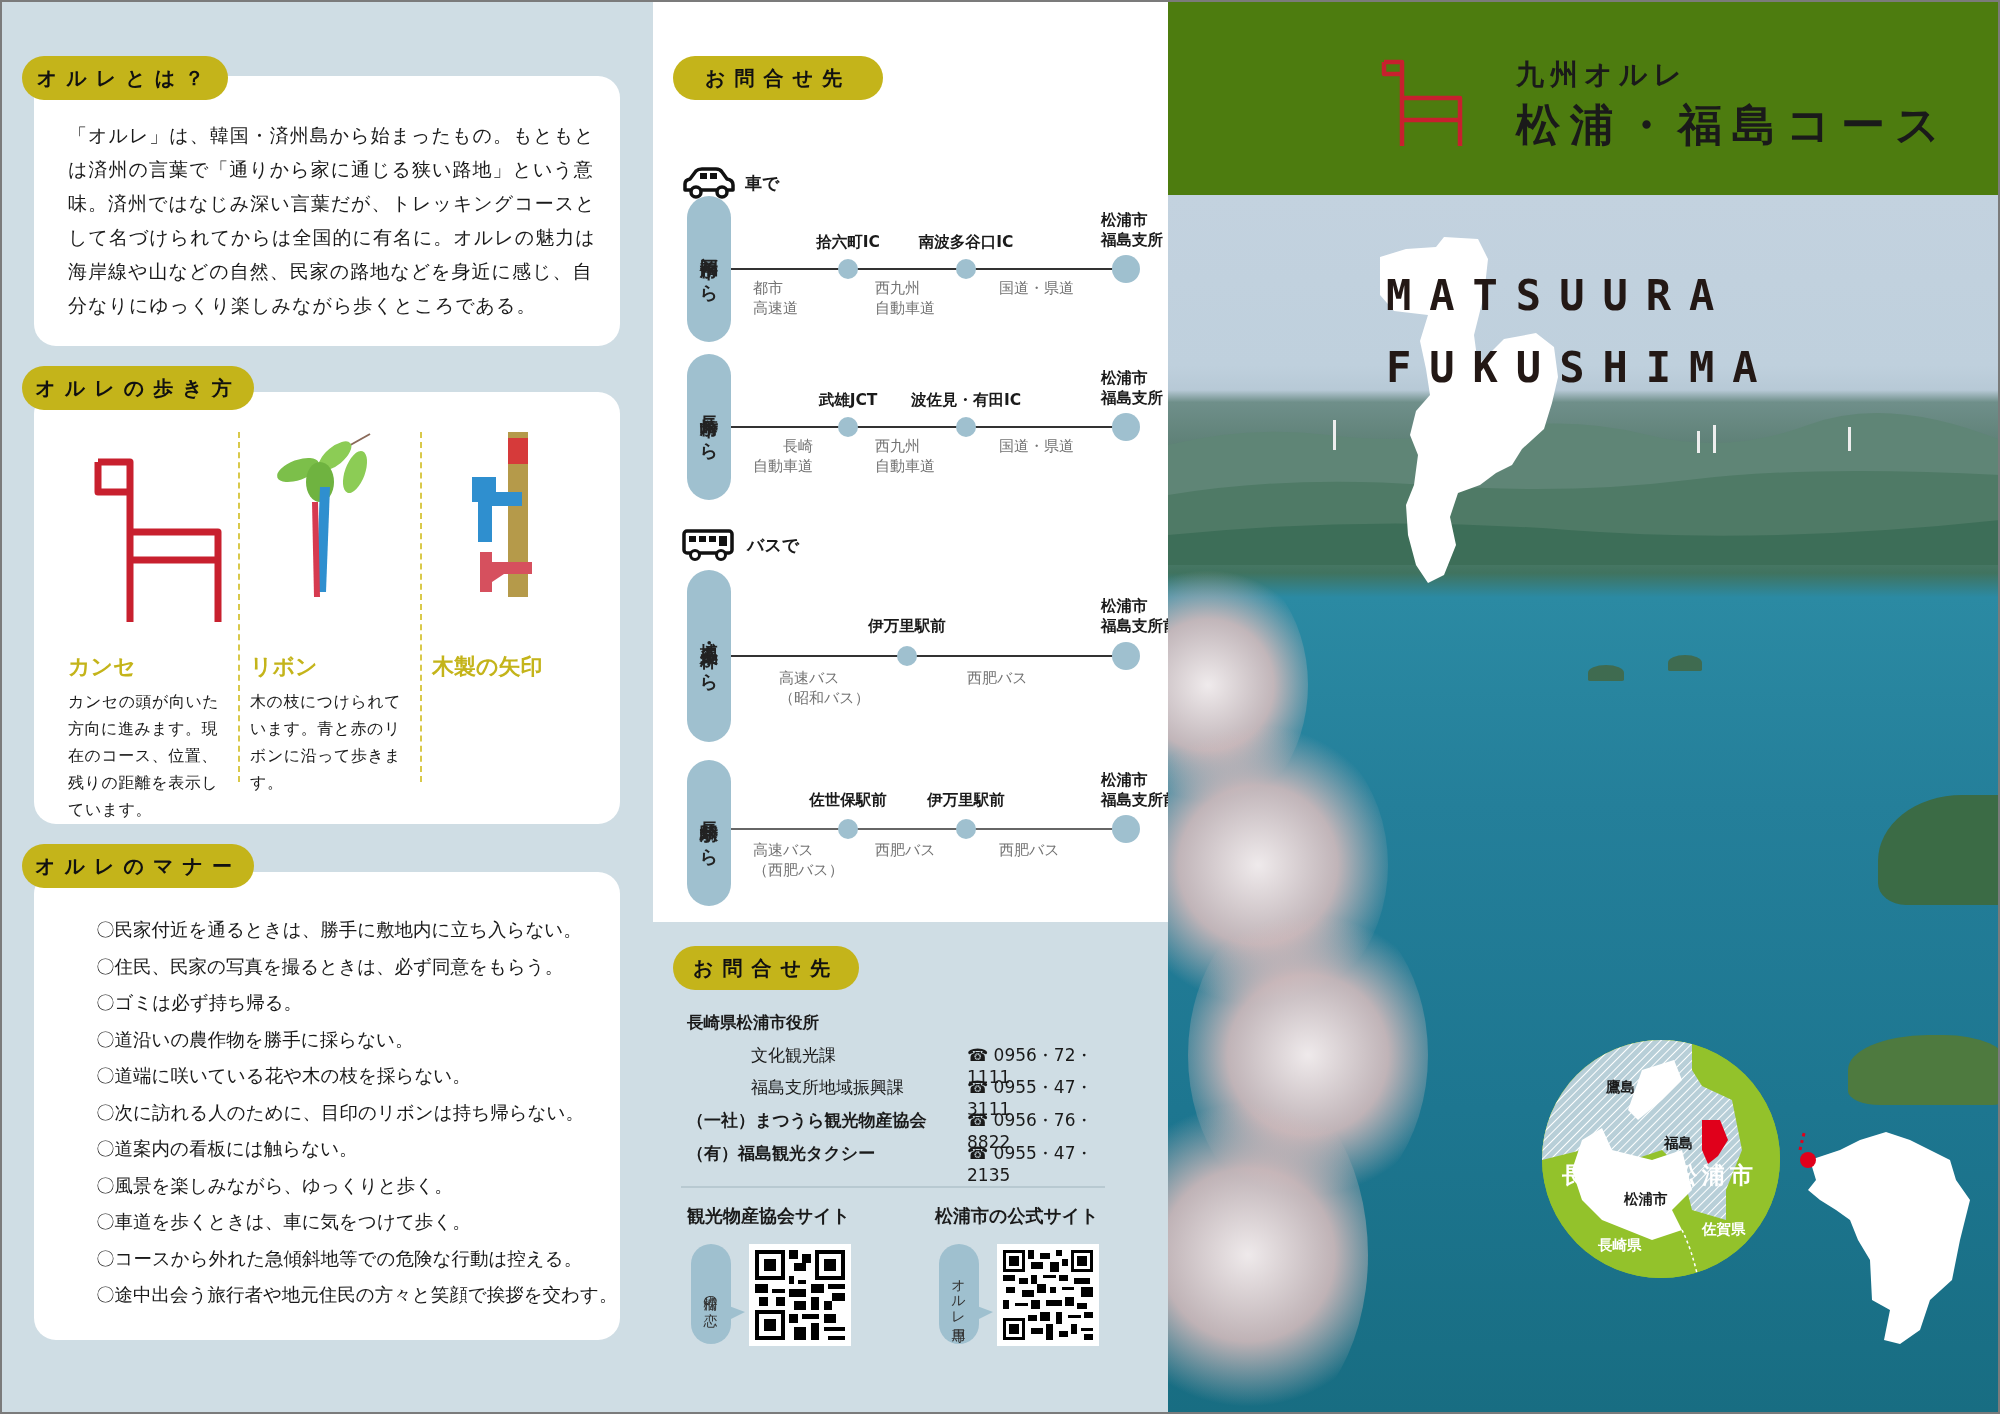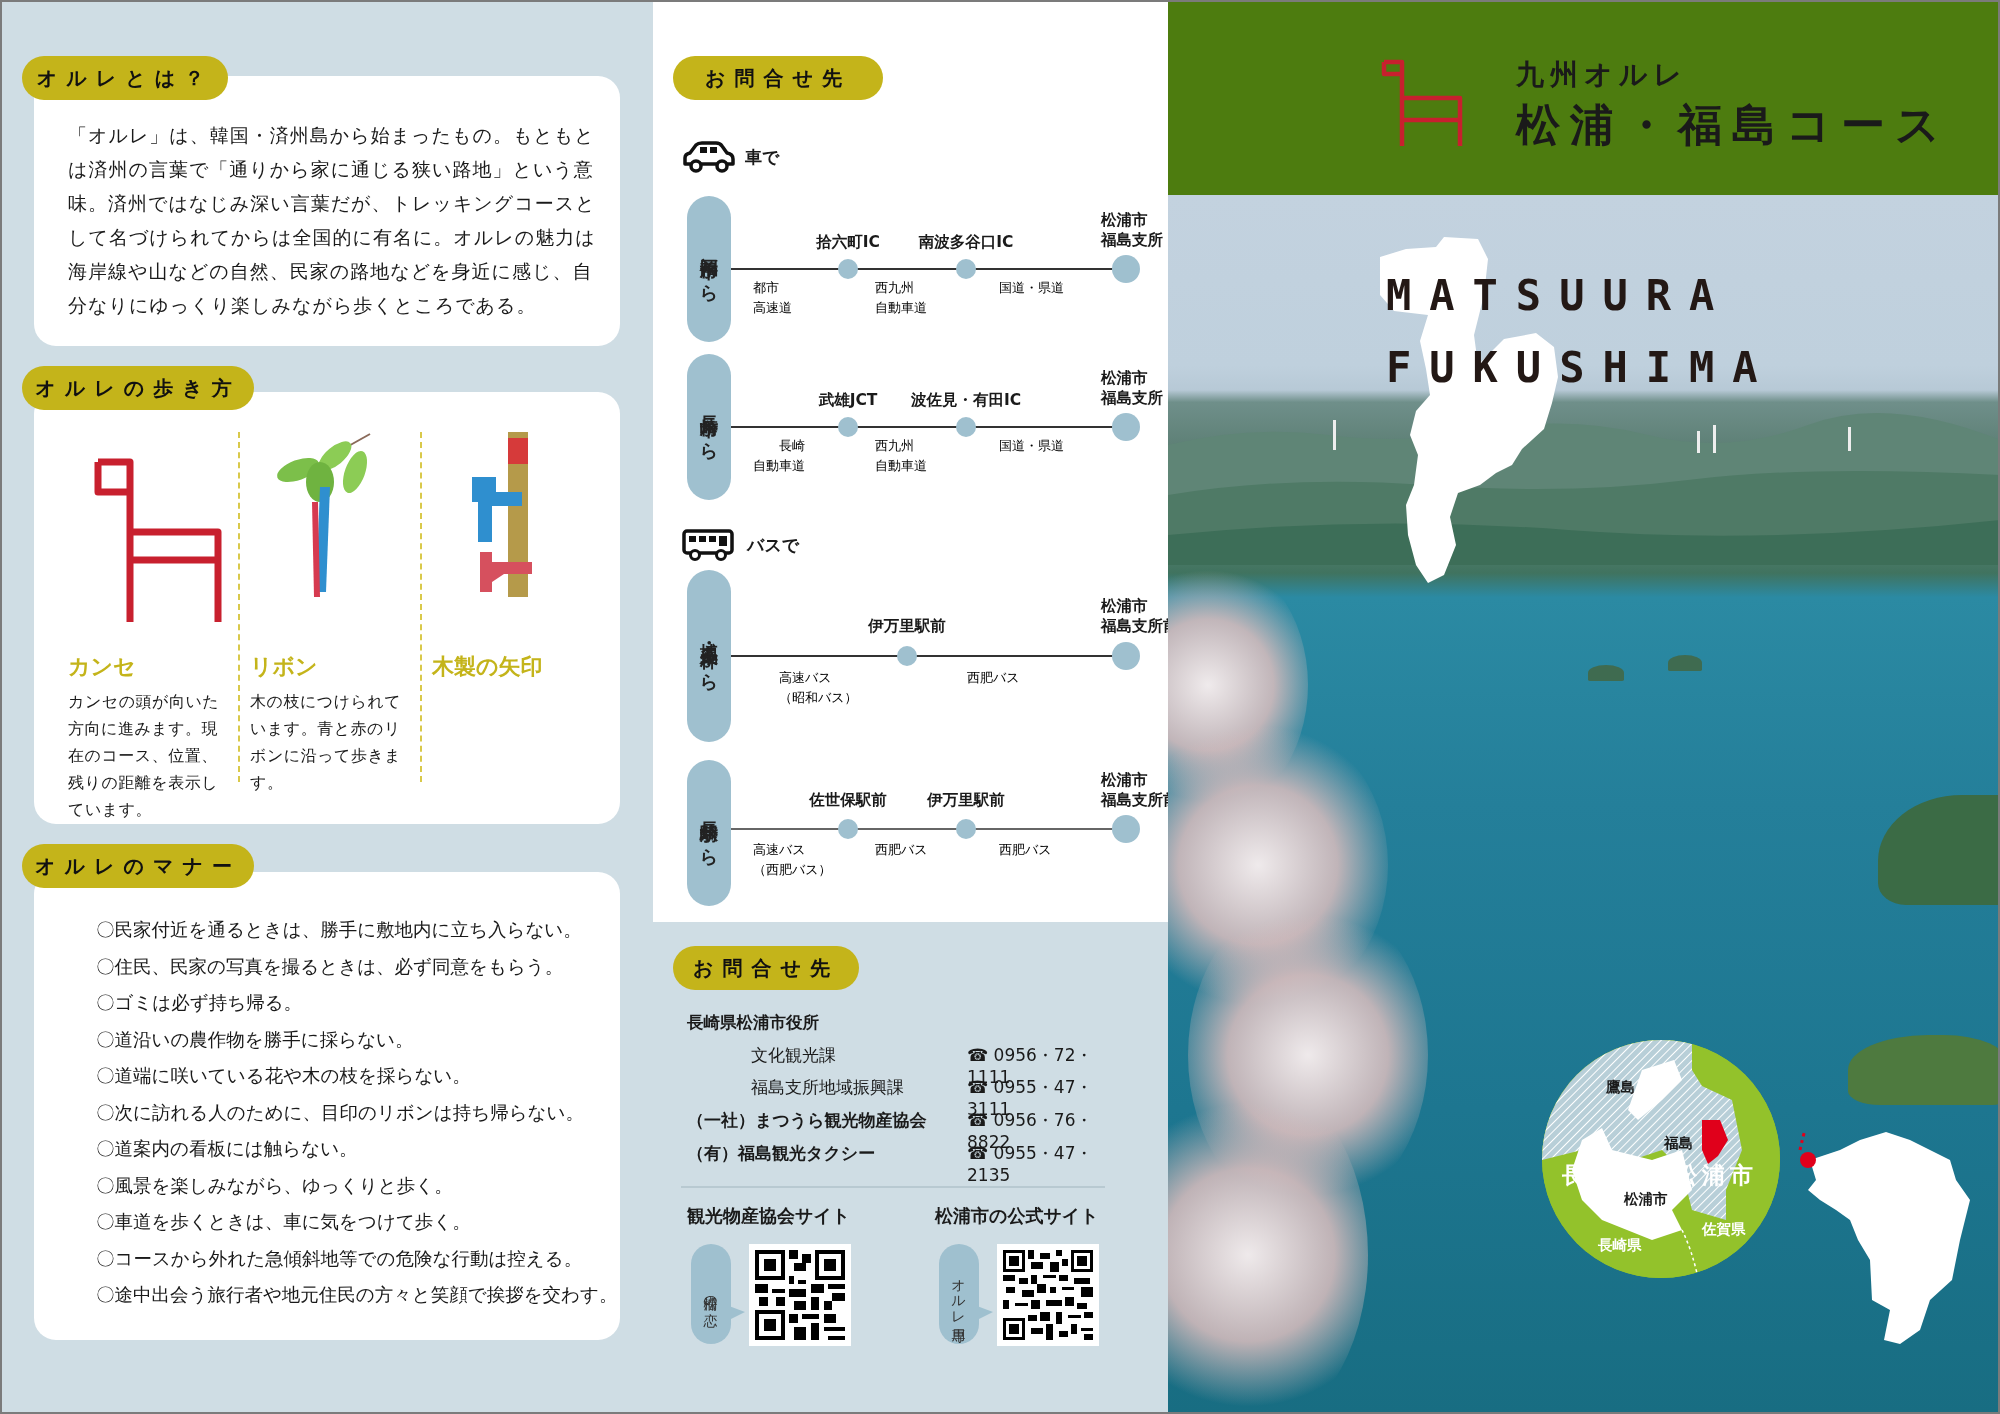--- a/index.html
+++ b/index.html
@@ -97,22 +97,22 @@
     position: absolute; width: 20px; height: 20px; border-radius: 50%;
     background: #9fc0cf; transform: translate(-50%, -50%);
   }
   .route .stop.end { width: 28px; height: 28px; }
   .route .stop-label {
     position: absolute; font-weight: bold; font-size: 15.5px;
     transform: translateX(-50%); white-space: nowrap; text-align: center;
   }
   .route .stop-label.end { text-align: left; transform: none; line-height: 20px; }
   .route .seg-label {
-    position: absolute; font-size: 13px; line-height: 20px; white-space: pre;
-    color: #000000;
+    position: absolute; font-size: 15px; line-height: 20px; white-space: pre;
+    color: #737373;
   }
 
   
   .contact-section {
     position: absolute; left: 653px; top: 922px; width: 515px; height: 492px;
   }
   .contact-org { position: absolute; left: 34px; font-size: 16.5px; font-weight: bold; }
   .contact-row {
     position: absolute; left: 34px; width: 440px; font-size: 17px;
     display: flex; justify-content: space-between; font-weight: bold;
@@ -249,21 +249,21 @@
       <li>〇車道を歩くときは、車に気をつけて歩く。</li>
       <li>〇コースから外れた急傾斜地等での危険な行動は控える。</li>
       <li>〇途中出会う旅行者や地元住民の方々と笑顔で挨拶を交わす。</li>
     </ul>
   </div>
 </section>
 
 <section class="access-panel">
   <div class="pill" style="left:20px; top:56px; width:210px;">お問合せ先</div>
 
-  <div class="mode-label" style="left:28px; top:140px;gap:8px;">
+  <div class="mode-label" style="left:28px; top:166px;gap:8px;">
     <svg width="56" height="34" viewBox="0 0 56 34">
       <path d="M4 24 V18 Q4 14 9 13 L15 5 Q17 3 21 3 H35 Q39 3 41 6 L46 13 Q52 14 52 19 V24 Z" fill="none" stroke="#111" stroke-width="3.5" stroke-linejoin="round"></path>
       <rect x="19" y="7" width="7" height="6" fill="#111"></rect>
         <rect x="29" y="7" width="7" height="6" fill="#111"></rect>
       <circle cx="15" cy="26" r="5" fill="#fff" stroke="#111" stroke-width="3.5"></circle>
       <circle cx="41" cy="26" r="5" fill="#fff" stroke="#111" stroke-width="3.5"></circle>
     </svg>
     <span>車で</span>
   </div>
 

